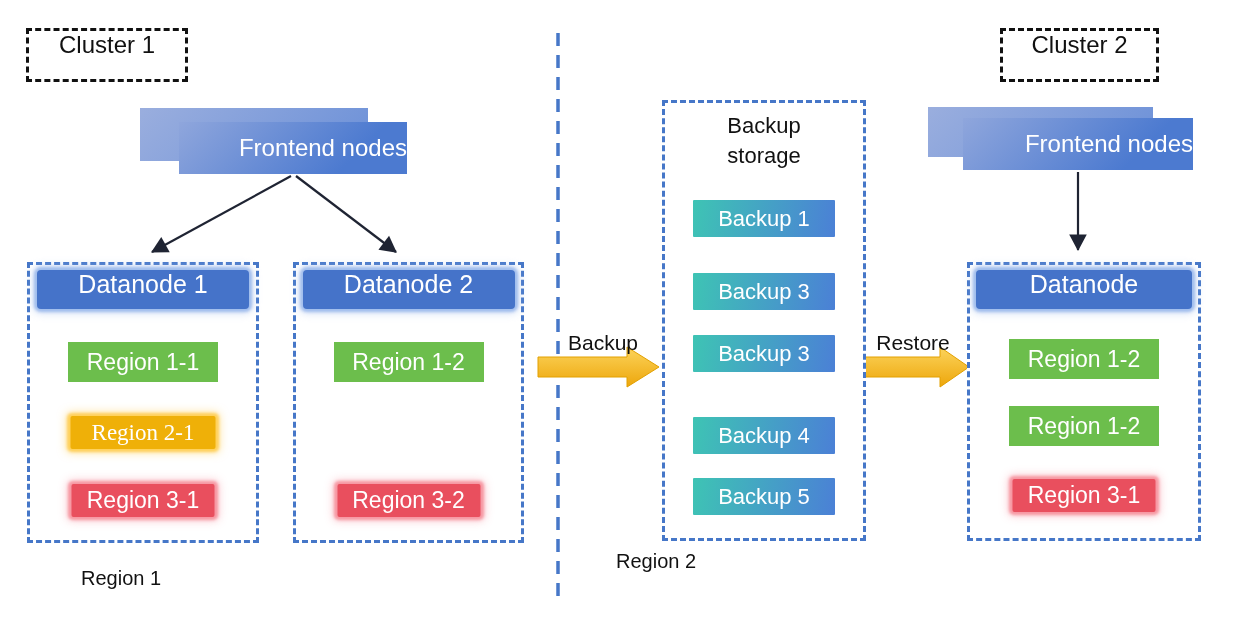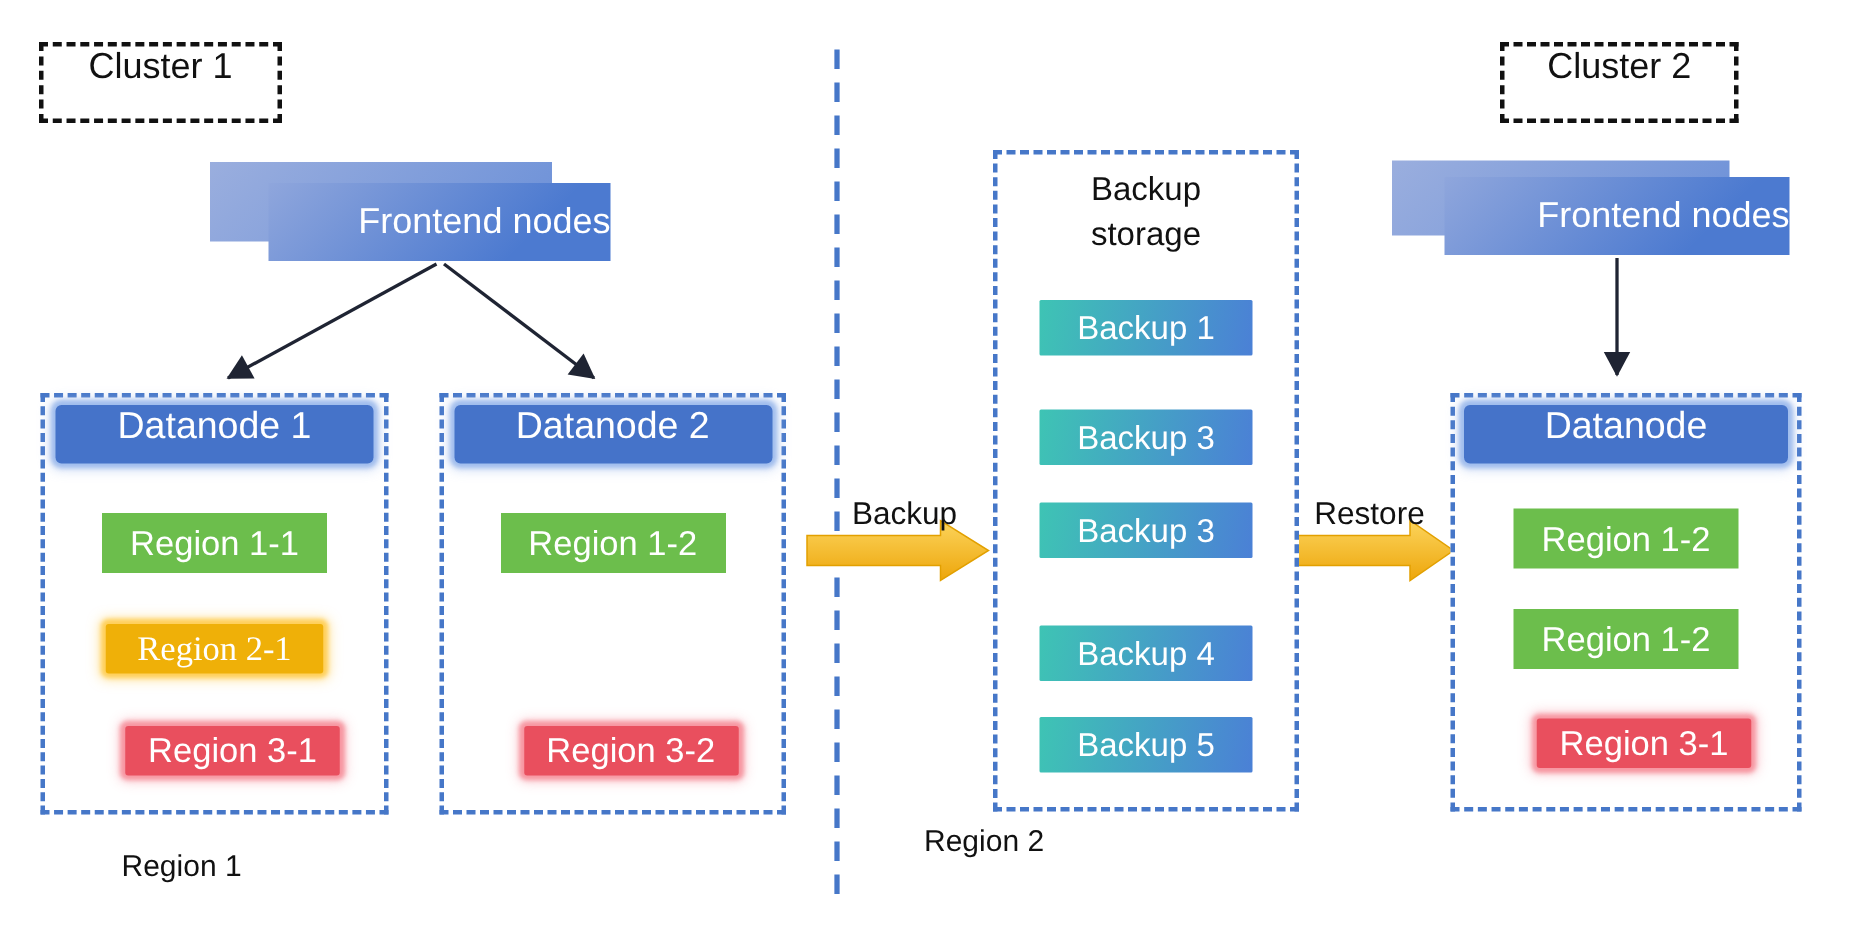--- a/index.html
+++ b/index.html
@@ -54,21 +54,20 @@
   }
   .chip.green{background:#6cbe4c;width:150px;height:40px;}
   .chip.yellow{
     background:#efb008;width:145px;height:33px;border-radius:2px;
     box-shadow:0 0 3px 3px rgba(255,205,80,.9),0 0 8px 4px rgba(255,205,80,.5);
     font-family:Liberation Serif, serif;
   }
   .chip.red{
     background:#e94f5e;width:143px;height:33px;border-radius:2px;
     box-shadow:0 0 3px 3px rgba(246,140,152,.85),0 0 8px 4px rgba(246,140,152,.45);
-    margin-left:12px;
   }
   .chip.r1{top:77px;}
   .chip.r2{top:151px;}
   .chip.r3{top:219px;}
   #datanode3-box .chip.r1{top:74px;}
   #datanode3-box .chip.r2{top:141px;}
   #datanode3-box .chip.r3{top:214px;}
 
   
   #backup-storage-box{

